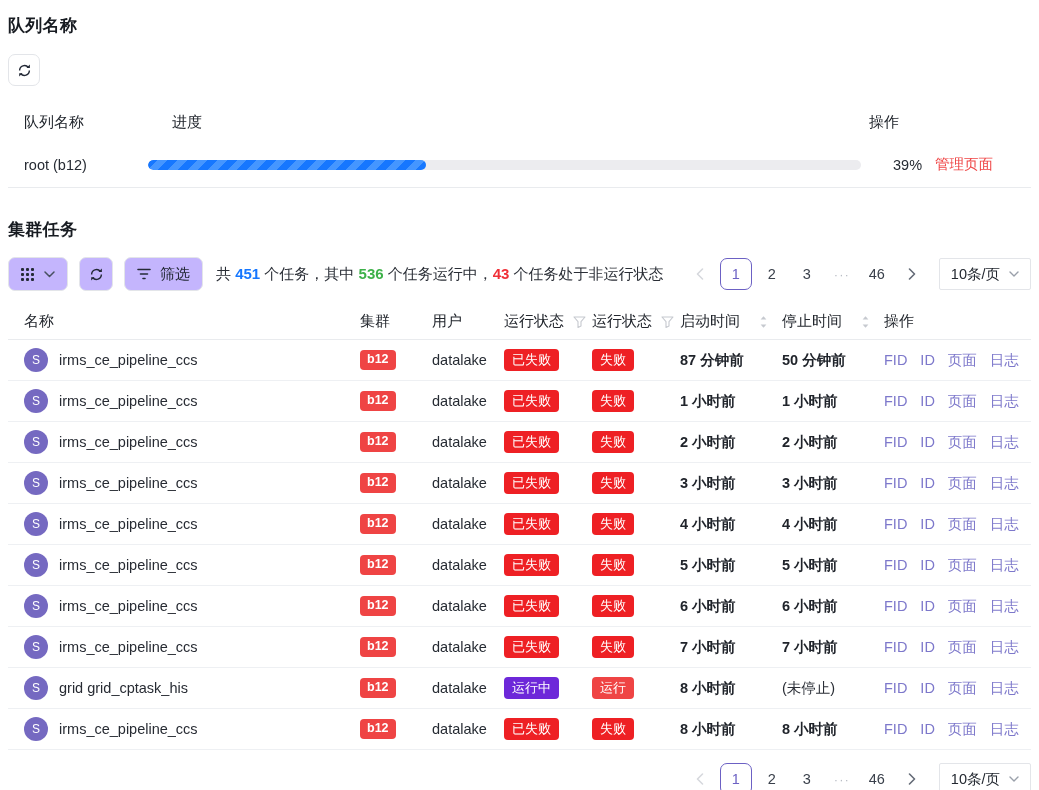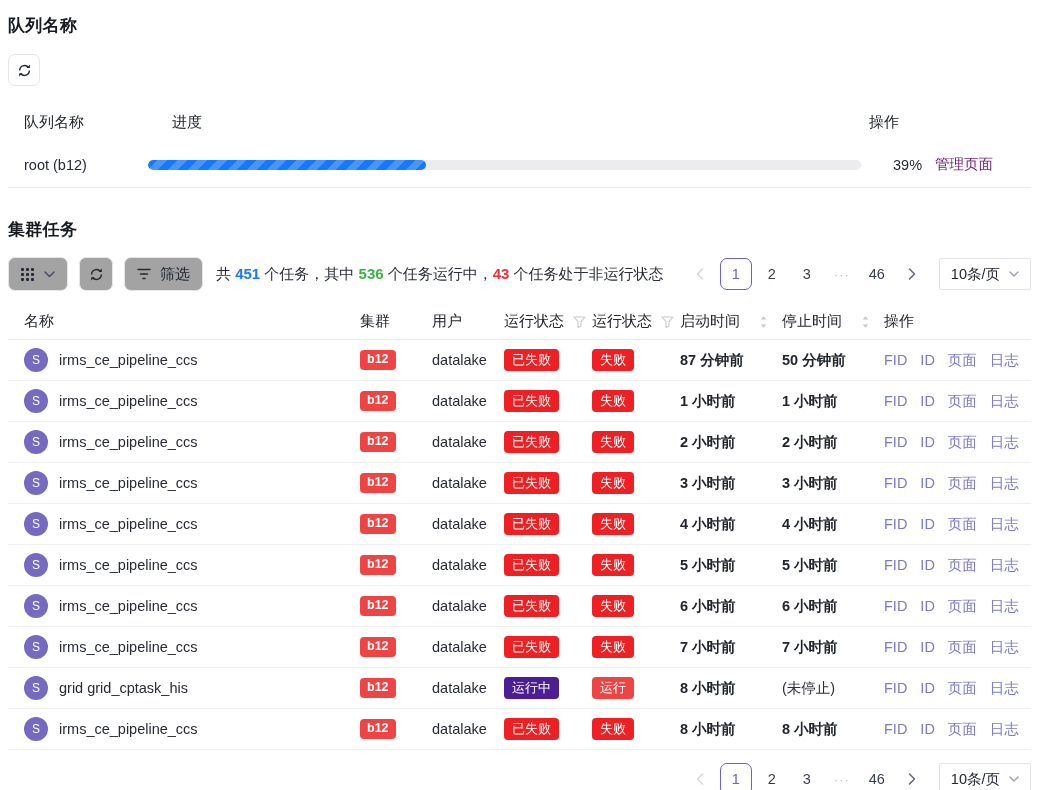--- a/index.html
+++ b/index.html
@@ -12,21 +12,21 @@
 
   .section-title { font-size:17px; font-weight:700; color:#181c22; letter-spacing:.3px; }
 
   
   .icon-btn {
     width:32px; height:32px; background:#fff; border:1px solid #e3e5e9; border-radius:7px;
     display:inline-flex; align-items:center; justify-content:center; color:#222835; cursor:pointer;
   }
   .toolbar { display:flex; align-items:center; margin-top:16px; }
   .tb-btn {
-    height:34px; background:#a3a3a3; border:1px solid #e3e5e9; border-radius:7px;
+    height:34px; background:#c4b5fd; border:1px solid #e3e5e9; border-radius:7px;
     display:inline-flex; align-items:center; justify-content:center; padding:0 12px;
     color:#222835; cursor:pointer;
   }
   .tb-btn + .tb-btn, .tb-btn + .icon-btn34, .icon-btn34 + .tb-btn { margin-left:11px; }
   .icon-btn34 { width:34px; height:34px; padding:0; }
   .grid-icon { width:13px; height:13px; display:grid; grid-template-columns:repeat(3,1fr); gap:2px; }
   .grid-icon i { background:#252b36; border-radius:1px; }
   .chev { margin-left:10px; display:inline-flex; }
 
   
@@ -38,21 +38,21 @@
   .res-row  { height:46px; border-bottom:1px solid #e9ebee; font-size:14.5px; }
   .cell-pad { padding-left:16px; }
   .prog-pad { padding-left:24px; }
   .progress-track {
     height:10px; background:#ececef; border-radius:6px; margin-right:8px; overflow:hidden;
   }
   .progress-fill {
     height:10px; border-radius:6px;
     background:repeating-linear-gradient(135deg,#1677ff 0 7px,#4596ff 7px 14px);
   }
-  .link { color:#701a75; cursor:pointer; }
+  .link { color:#ef4444; cursor:pointer; }
 
   
   .summary { margin-left:13px; font-size:15px; color:#2a2e36; white-space:nowrap; }
   .num { font-weight:700; }
   .num-blue { color:#1677ff; } .num-green { color:#3db149; } .num-red { color:#f03038; }
 
   
   .pagination { display:flex; align-items:center; margin-left:auto; }
   .pagination.bottom { margin-top:13px; justify-content:flex-end; padding-right:0; }
   .pg-item {
@@ -84,21 +84,21 @@
   .name-cell { display:flex; align-items:center; padding-left:16px; }
   .avatar {
     width:24px; height:24px; border-radius:50%; background:#7569c1; color:#fff;
     font-size:12px; display:inline-flex; align-items:center; justify-content:center; flex:none;
   }
   .name-text { margin-left:11px; color:#272b33; }
   .tag {
     display:inline-block; padding:3px 8px; border-radius:4px; color:#fff;
     font-size:13px; font-weight:500; line-height:1.25;
   }
-  .tag-red { background:#ee2024; } .tag-green { background:#4c1d95; } .tag-cyan { background:#ef4444; }
+  .tag-red { background:#ee2024; } .tag-green { background:#6d28d9; } .tag-cyan { background:#ef4444; }
   .cluster-tag { padding:2px 7px; font-weight:700; font-size:12.5px; }
   .time { font-weight:700; color:#20242b; }
   .muted-time { font-weight:400; color:#2a2e36; }
   .ops { display:flex; align-items:center; }
   .op-link { color:#7d78cb; margin-right:13px; cursor:pointer; white-space:nowrap; }
 
   .mt-title2 { margin-top:30px; }
   .res-refresh-wrap { margin-top:17px; }
   svg { display:block; }
 </style>

